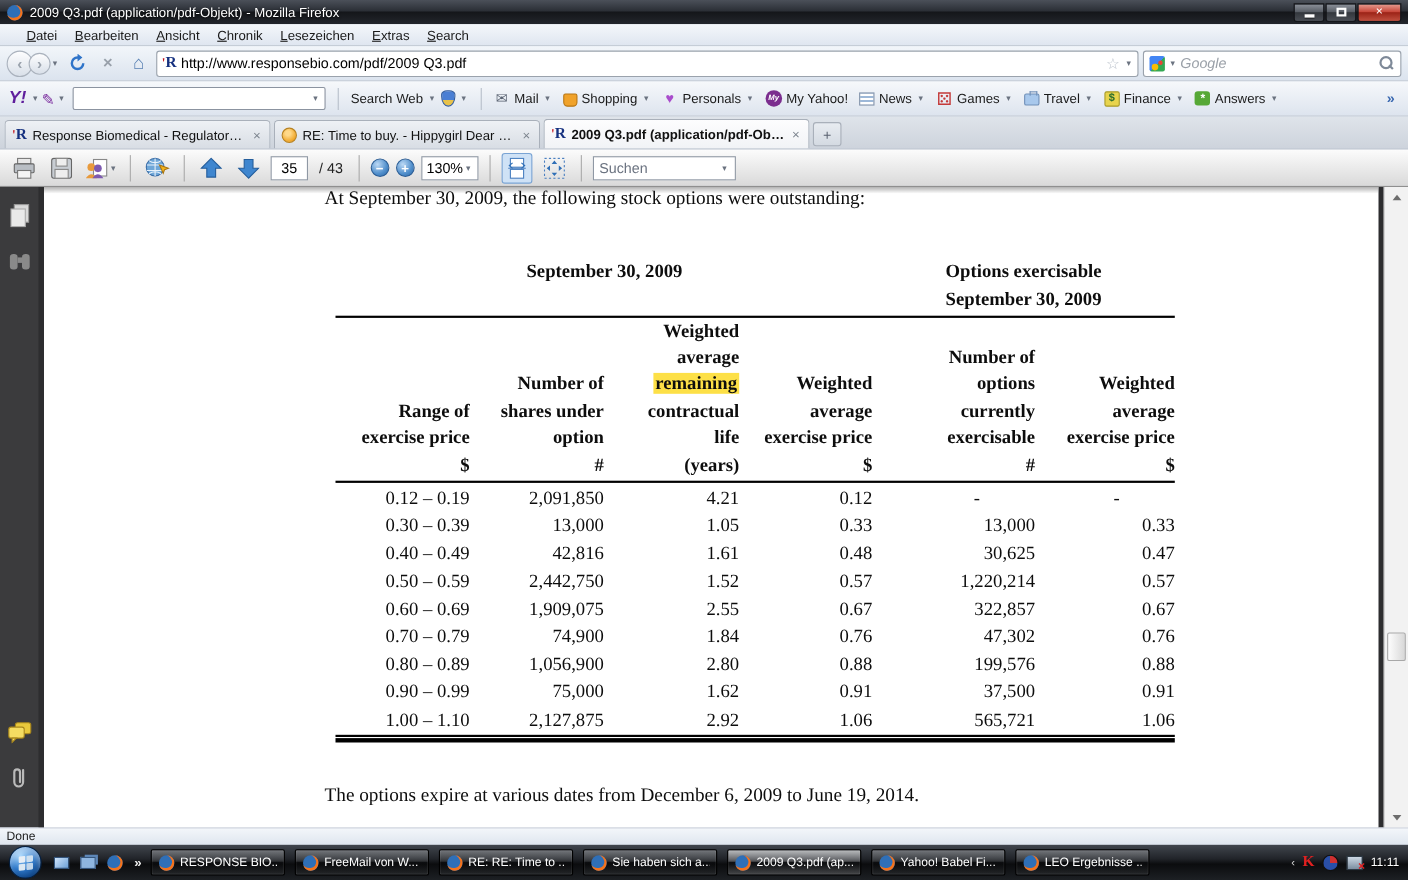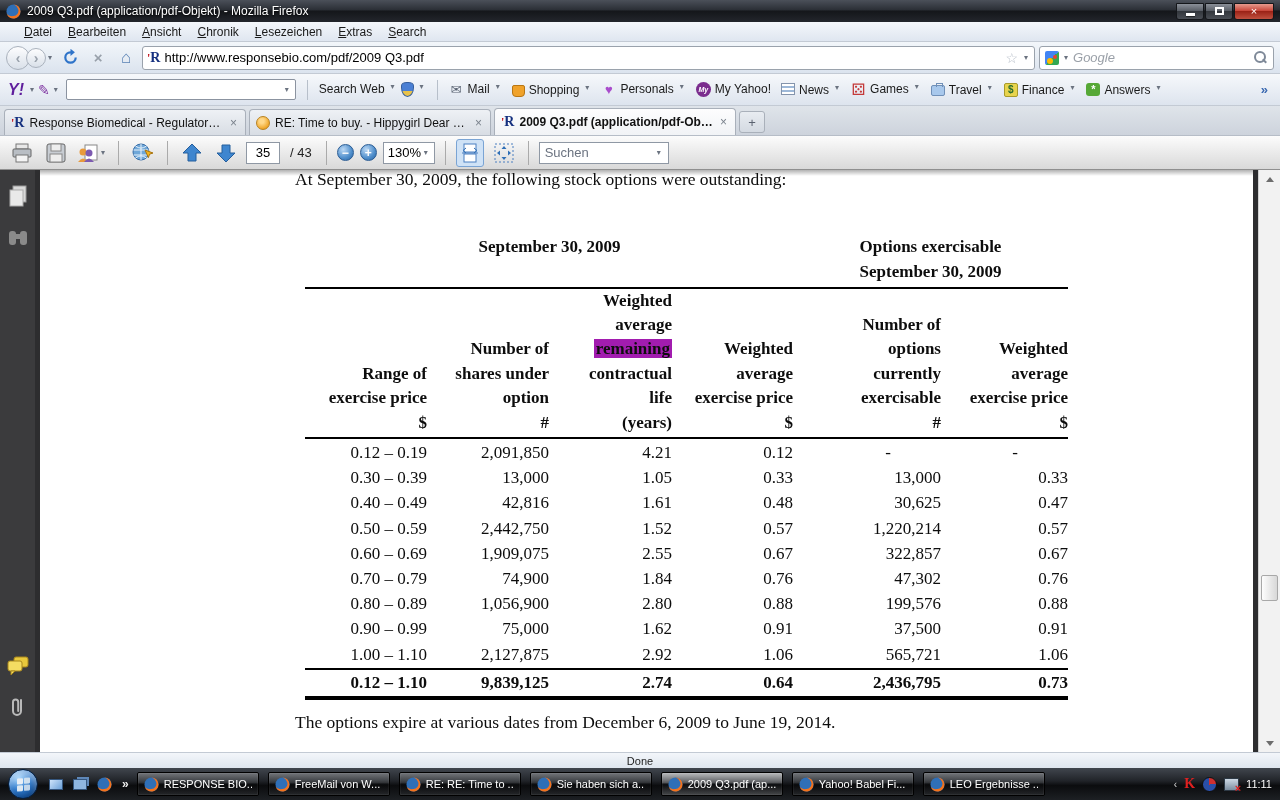--- a/index.html
+++ b/index.html
@@ -42,21 +42,21 @@
   .magnifier { width:14px; height:14px; position:relative; flex:none; }
   .magnifier::before { content:""; position:absolute; width:8px; height:8px; border:2px solid #7e8document8; border:2px solid #7e8998; border-radius:50%; left:0; top:0; }
   .magnifier::after { content:""; position:absolute; width:5px; height:2px; background:#7e8998; transform:rotate(45deg); left:8px; top:9px; }
 
   
   .yahoobar { height:32px; background:linear-gradient(to bottom,#f6f8fb,#dde4ee); border-bottom:1px solid #c3cad4; display:flex; align-items:center; padding:0 8px; gap:2px; flex:none; overflow:hidden; }
   .y-logo { color:#5f1e9c; font-weight:bold; font-style:italic; font-size:16px; margin-right:2px; }
   .pencil { color:#7b2d9e; font-size:14px; }
   .y-input { width:230px; height:21px; background:#fff; border:1px solid #8b93a0; border-radius:2px; display:flex; align-items:center; justify-content:flex-end; padding:0 4px; margin:0 4px; }
   .y-sep { width:1px; height:20px; background:#b7bfca; margin:0 5px; }
-  .y-btn { display:flex; align-items:flex-start; gap:4px; padding:2px 4px; border-radius:2px; white-space:nowrap; color:#1a1a1a; }
+  .y-btn { display:flex; align-items:center; gap:4px; padding:2px 4px; border-radius:2px; white-space:nowrap; color:#1a1a1a; }
   .yicon { width:15px; height:15px; flex:none; display:flex; align-items:center; justify-content:center; font-size:13px; }
   .yi-shield { width:13px; height:15px; background:linear-gradient(to bottom,#4a7fd4 60%,#e8c24a 60%); border-radius:6px 6px 7px 7px / 4px 4px 10px 10px; border:1px solid #345e9e; }
   .yi-mail { color:#5a6372; }
   .yi-shopping { width:13px; height:12px; background:#f0a22a; border:1px solid #b87614; border-radius:2px 2px 4px 4px; margin-top:2px; }
   .yi-personals { color:#a94ccc; }
   .yi-my { width:15px; height:15px; border-radius:50%; background:#7b2d8e; color:#fff; font-size:7px; font-style:italic; font-weight:bold; }
   .yi-news { width:14px; height:12px; background:repeating-linear-gradient(to bottom,#fff 0 2px,#9db8d8 2px 4px); border:1px solid #8494ac; }
   .yi-games { color:#c43a3a; font-size:16px; }
   .yi-travel { width:14px; height:11px; background:#a8c8ec; border:1px solid #7090b8; border-radius:2px; position:relative; margin-top:2px; }
   .yi-travel::before { content:""; position:absolute; top:-3px; left:4px; width:5px; height:3px; border:1px solid #7090b8; border-bottom:none; }
@@ -107,25 +107,25 @@
   .doc-intro { position:absolute; left:255px; top:-3px; font-size:17.5px; line-height:25px; }
   .doc-footer { position:absolute; left:255px; top:542px; font-size:17.5px; }
   .doc-table { position:absolute; left:265px; top:64px; width:763px; font-size:17px; }
   .t-row { display:flex; }
   .t-cell { text-align:right; line-height:25.2px; white-space:nowrap; }
   .t-cell.dash-cell { padding-right:50px; }
   .t-group-cell { text-align:center; font-weight:bold; line-height:25px; }
   .t-rule { background:#000; }
   .t-headers { display:flex; }
   .t-hcol { display:flex; flex-direction:column; justify-content:flex-end; align-items:flex-end; height:146px; font-weight:bold; line-height:24.4px; }
-  .hl { background:#a21caf; padding:0 2px; }
+  .hl { background:#fde047; padding:0 2px; }
   .t-total .t-cell { font-weight:bold; line-height:24px; }
 
   
-  .statusbar { height:16px; background:linear-gradient(to bottom,#f3f6fa,#dfe6ef); border-top:1px solid #c3cad4; display:flex; align-items:center; padding:0 6px; font-size:11px; color:#222; flex:none;justify-content:center; }
+  .statusbar { height:16px; background:linear-gradient(to bottom,#f3f6fa,#dfe6ef); border-top:1px solid #c3cad4; display:flex; align-items:center; padding:0 6px; font-size:11px; color:#222; flex:none; }
 
   
   .taskbar { height:32px; background:linear-gradient(to bottom,#41464e 0%,#212429 40%,#0b0c0e 55%,#1d2024 100%); display:flex; align-items:center; padding:0 4px; gap:4px; flex:none; }
   .start-orb { width:30px; height:30px; border-radius:50%; background:radial-gradient(circle at 35% 30%,#9fd4ff 0%,#2d77c8 45%,#0c3f7e 80%); border:1px solid #061f3e; box-shadow:inset 0 6px 6px rgba(255,255,255,.45); position:relative; flex:none; margin:0 4px; }
   .orb-flag { position:absolute; left:8px; top:8px; width:13px; height:13px; display:grid; grid-template-columns:1fr 1fr; gap:1px; transform:skewY(-6deg); }
   .orb-flag span { border-radius:1px; }
   .ql-icon { width:20px; height:20px; display:flex; align-items:center; justify-content:center; flex:none; }
   .ql-desktop { width:14px; height:11px; background:linear-gradient(135deg,#cfe4fa,#6ba0d8); border:1px solid #35567e; }
   .ql-flip { width:14px; height:11px; background:#8fb6e0; border:1px solid #35567e; box-shadow:3px -3px 0 -1px #5e87b8; }
   .tb-chevron { color:#eee; font-weight:bold; margin:0 4px; }
@@ -519,28 +519,20 @@
           </div>
           <div class="t-row">
             <div class="t-cell" style="width: 122px;">1.00 – 1.10</div>
             <div class="t-cell" style="width: 122px;">2,127,875</div>
             <div class="t-cell" style="width: 123px;">2.92</div>
             <div class="t-cell" style="width: 121px;">1.06</div>
             <div class="t-cell" style="width: 148px; font-family: Liberation Serif, serif;">565,721</div>
             <div class="t-cell" style="width: 127px;">1.06</div>
           </div>
           <div class="t-rule" style="height: 2px; margin: 1px 0px;"></div>
-          <div class="t-row t-total">
-            <div class="t-cell" style="width: 122px;">0.12 – 1.10</div>
-            <div class="t-cell" style="width: 122px;">9,839,125</div>
-            <div class="t-cell" style="width: 123px;">2.74</div>
-            <div class="t-cell" style="width: 121px;">0.64</div>
-            <div class="t-cell" style="width: 148px;">2,436,795</div>
-            <div class="t-cell" style="width: 127px;">0.73</div>
-          </div>
           <div class="t-rule" style="height: 4px; margin: 1px 0px 0px;"></div>
         </div>
       <div class="doc-serif doc-footer">The options expire at various dates from December 6, 2009 to June 19, 2014.</div>
     </div>
 
     <div class="right-strip"></div>
     <div class="pdf-scrollbar">
       <div class="sc-arrow up">
           <span class="tri-up"></span>
         </div>

